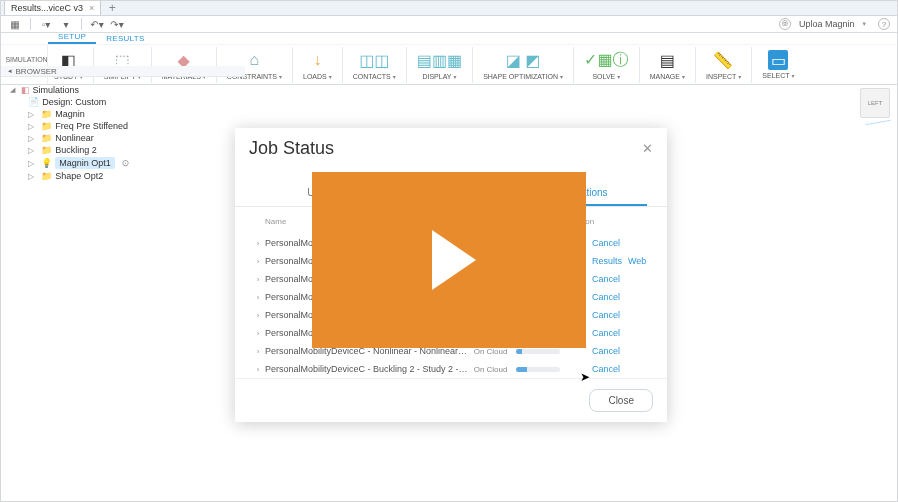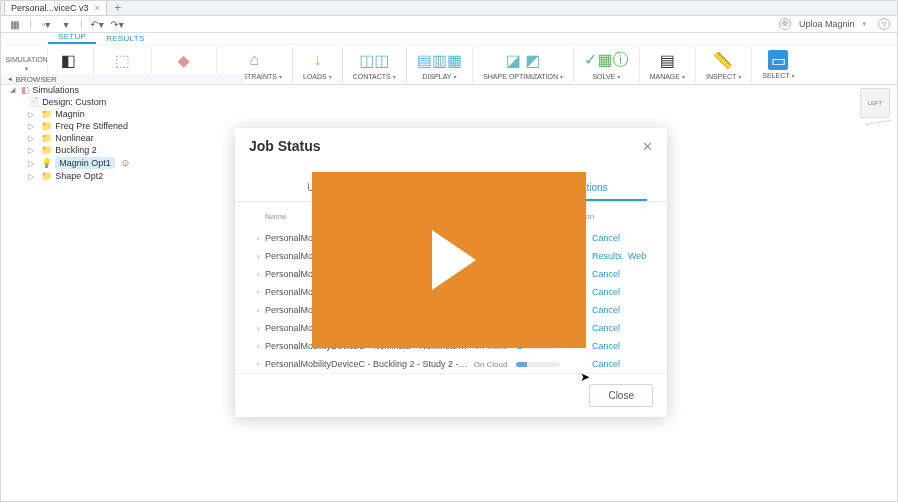--- a/index.html
+++ b/index.html
@@ -28,75 +28,75 @@
   .ribbon { height:40px; background:#fff; border-bottom:1px solid #d8dde2; display:flex; align-items:stretch; padding:0 6px;}
   .ribbon-left { width:42px; display:flex; flex-direction:column; align-items:center; justify-content:center; border-right:1px solid #eee; font-size:7px; color:#666; gap:2px;}
   .ribbon-items { display:flex; align-items:center; gap:0;}
   .ritem { display:flex; flex-direction:column; align-items:center; justify-content:center; padding:2px 6px; min-width:34px; cursor:pointer; gap:2px;}
   .ritem .ricon { height:22px; display:flex; align-items:center; justify-content:center; font-size:16px;}
   .ritem .rlabel { font-size:7px; color:#555; white-space:nowrap; display:flex; align-items:center; gap:1px;}
   .ritem .rlabel .dd::after { content:"▾"; font-size:6px; color:#888; margin-left:1px;}
   .rsep { width:1px; height:36px; background:#e5e9ed; margin:2px 4px;}
   
   
-  .browser-hdr { height:11px; background:#f5f7fa; border-bottom:1px solid #e5e9ed; display:flex; align-items:center; padding:0 8px; font-size:8px; color:#666; gap:4px; position:absolute; top:74px; left:0; width:245px;}
+  .browser-hdr { height:11px; background:#f5f7fa; border-bottom:1px solid #e5e9ed; display:flex; align-items:center; padding:0 8px; font-size:8px; color:#666; gap:4px; position:absolute; top:66px; left:0; width:245px;}
   .browser { position:absolute; top:84px; left:0; width:245px; font-size:9px;}
   .btree { list-style:none; padding-left:8px;}
   .btree li { display:flex; align-items:center; gap:3px; padding:1px 2px; white-space:nowrap;}
   .btree li .tog { width:8px; color:#888; font-size:7px;}
   .btree li .toggrey { width:10px; color:#999; font-size:8px;}
   .btree .indent { padding-left:20px; }
   .selnode { background:#d5ecff; border-radius:2px; padding:1px 4px;}
   
   
   .viewcube { position:absolute; right:8px; top:88px; width:30px; height:30px; background:#f3f3f3; border:1px solid #ddd; display:flex; align-items:center; justify-content:center; font-size:6px; color:#888; border-radius:2px;}
   .viewcube::after { content:""; position:absolute; right:-2px; bottom:-6px; width:26px; height:1px; background:#b8e1ff; transform:rotate(-10deg);}
   
   
   .model-shadow {position:absolute; left:440px; top:370px; width:60px; height:20px; background:#111; border-radius:2px;}
   
   
   .modal { position:absolute; left:235px; top:128px; width:432px; background:#fff; box-shadow:0 2px 16px rgba(0,0,0,0.2); z-index:10;}
   .modal-hdr { padding:10px 14px 8px; display:flex; justify-content:space-between; align-items:center;}
-  .modal-hdr h3 { font-size:14px; font-weight:700; color:#333;}
+  .modal-hdr h3 { font-size:18px; font-weight:400; color:#333;}
   .modal-close { color:#999; font-size:13px; cursor:pointer;}
   .modal-tabs { display:flex; border-bottom:1px solid #e5e9ed; padding:0 20px; padding-top:8px; margin-top:6px;}
   .mtab { flex:1; text-align:center; padding:6px 4px; font-size:10px; color:#777; cursor:pointer;}
   .mtab.active { color:#2f97d8; border-bottom:2px solid #2f97d8;}
   .table-head { display:flex; padding:10px 30px 8px; font-size:8px; color:#999;}
   .col-name { flex:2.4;}
   .col-status { flex:0.9;}
   .col-action { flex:0.7;}
   .jobrows { padding:0 12px;}
   .jobrow { display:flex; align-items:center; padding:4px 4px; font-size:9px; color:#555; min-height:16px;}
   .jobrow .expand { width:14px; color:#999; font-size:8px; text-align:center;}
   .jobrow .jname { flex:2.4; white-space:nowrap; overflow:hidden; text-overflow:ellipsis; padding-right:6px;}
   .jobrow .jloc { flex:0.5; font-size:8px; color:#888;}
   .jobrow .jstat { flex:0.9;}
   .jobrow .jact { flex:0.7; display:flex; gap:6px;}
   .jact span { color:#2f97d8; cursor:pointer;}
   .prog { width:44px; height:5px; background:#eaecef; border-radius:3px; overflow:hidden;}
   .prog .fill { height:100%; background:#5fa9e0;}
   .modal-ftr { padding:10px 14px; display:flex; justify-content:flex-end; gap:8px; border-top:1px solid #eef1f4;}
-  .btn { padding:5px 18px; font-size:10px; background:#fff; border:1px solid #d0d7de; border-radius:2px; cursor:pointer; color:#555;}
+  .btn { padding:5px 18px; font-size:10px; background:#fff; border:1px solid #d0d7de; border-radius:8px; cursor:pointer; color:#555;}
   .cursor { position:absolute; left:580px; top:370px; font-size:12px; color:#000; z-index:12; pointer-events:none;}
   
   
   .play-overlay { position:absolute; left:312px; top:172px; width:274px; height:176px; background:#e88b2c; z-index:20; display:flex; align-items:center; justify-content:center;}
   .play-triangle { width:0; height:0; border-left:44px solid #fff; border-top:30px solid transparent; border-bottom:30px solid transparent; margin-left:10px;}
   
   
   .frame-border { position:absolute; inset:0; border:1px solid #d5d7da; pointer-events:none;}
 </style>
 </head>
 <body>
 
 <div class="topbar">
   <div class="doc-tab">
-    <span>Personal...viceC v3</span>
+    <span>Results...viceC v3</span>
     <span class="x">×</span>
   </div>
   <div class="plus-tab">+</div>
 </div>
 
 <div class="quickbar">
   <div class="quickbar-left">
     <span class="qicon">▦</span>
     <span class="qsep"></span>
     <span class="qicon">▫▾</span>

